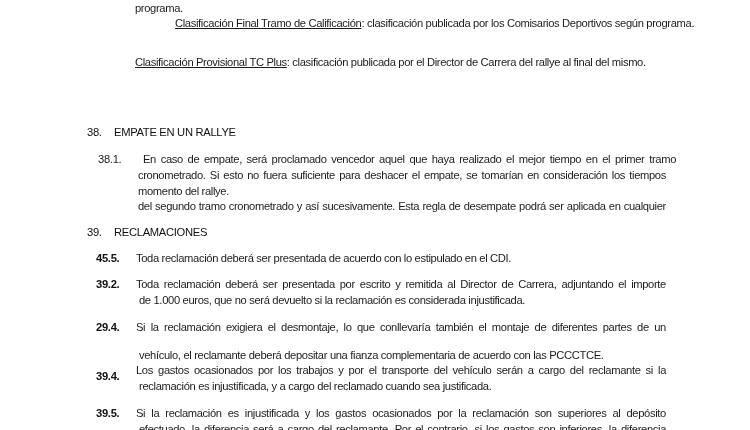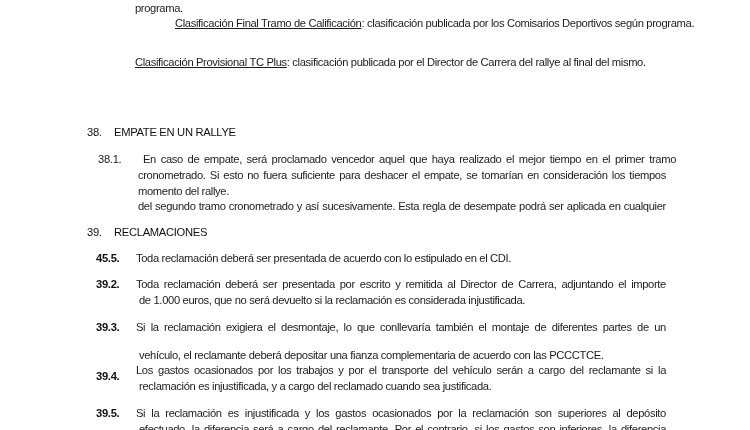--- a/index.html
+++ b/index.html
@@ -106,21 +106,21 @@
   </div>
 
   <div class="item-num" style="left:96px; top:277px; line-height:15.5px;text-align:center;">39.2.</div>
   <div class="para" style="left:136px; top:277px; width:530px;">
     <span class="line">Toda reclamación deberá ser presentada por escrito y remitida al Director de Carrera, adjuntando el importe</span>
   </div>
   <div class="para" style="left:139px; top:293px; width:527px;">
     <span class="line last">de 1.000 euros, que no será devuelto si la reclamación es considerada injustificada.</span>
   </div>
 
-  <div class="item-num" style="left:96px; top:320px; line-height:15.5px;">39.3.</div>
+  <div class="item-num" style="left:96px; top:320px; line-height:15.5px;">29.4.</div>
   <div class="para" style="left:136px; top:320px; width:530px;">
     <span class="line">Si la reclamación exigiera el desmontaje, lo que conllevaría también el montaje de diferentes partes de un</span>
   </div>
   <div class="para" style="left:139px; top:348px; width:527px;">
     <span class="line last">vehículo, el reclamante deberá depositar una fianza complementaria de acuerdo con las PCCCTCE.</span>
   </div>
 
   <div class="item-num" style="left:96px; top:369px; line-height:15.5px;">39.4.</div>
   <div class="para" style="left:136px; top:363px; width:530px;">
     <span class="line">Los gastos ocasionados por los trabajos y por el transporte del vehículo serán a cargo del reclamante si la</span>

